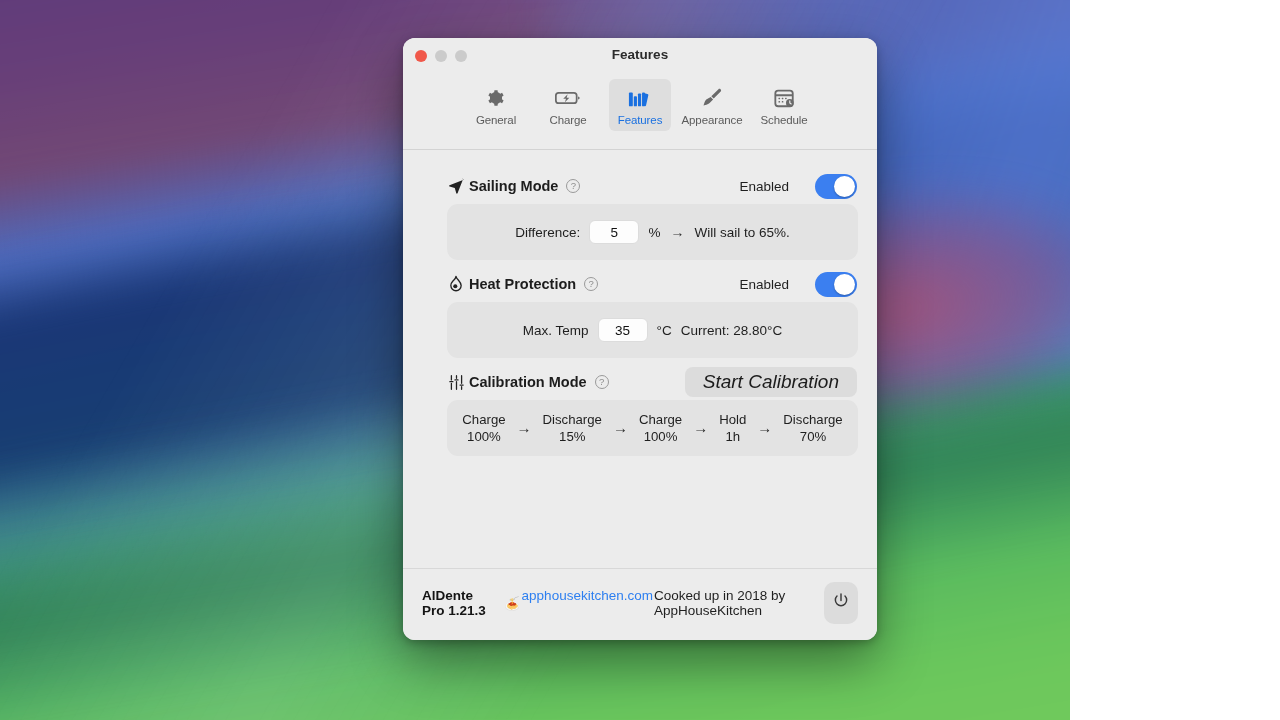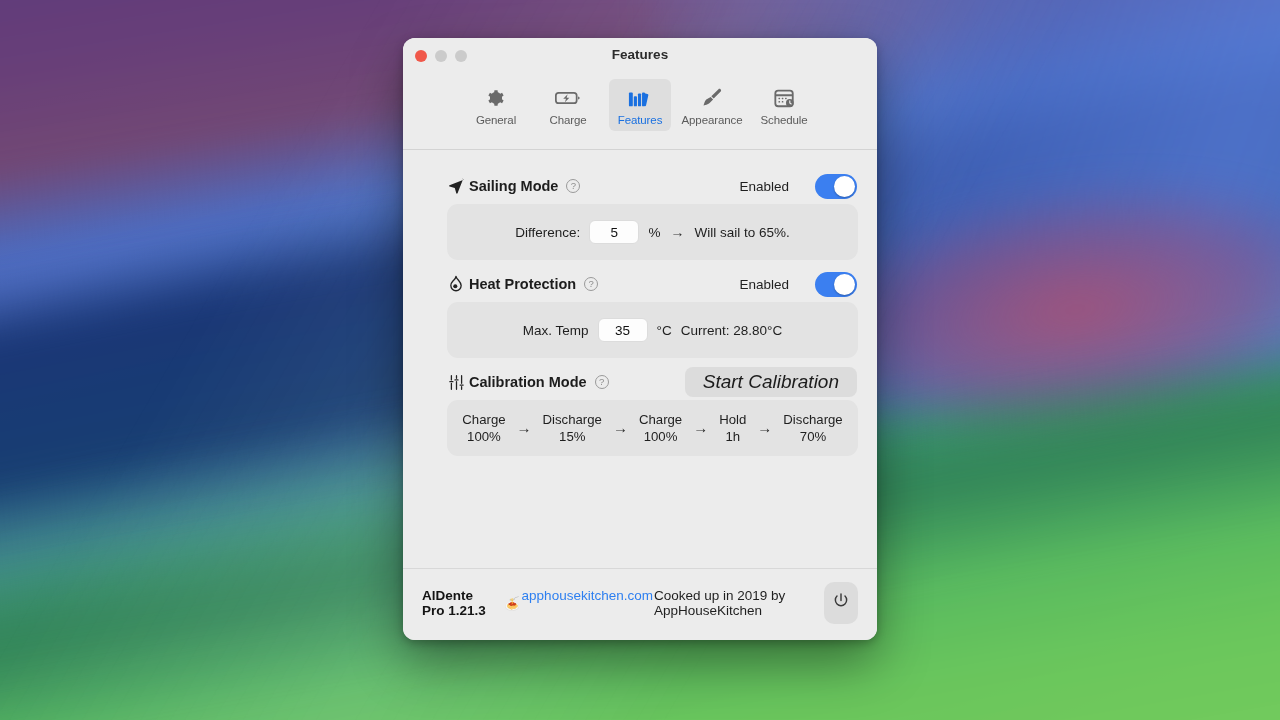--- a/index.html
+++ b/index.html
@@ -7,21 +7,21 @@
   html, body {
     width: 1280px;
     height: 720px;
     overflow: hidden;
     font-family: "Liberation Sans", sans-serif;
   }
 
   
   #desktop {
     position: relative;
-    width: 1280px;
+    width: 1070px;
     height: 720px;
     background: #c2410c;
     overflow: hidden;
   }
   .wp-layer { position: absolute; inset: -20%; }
 
   .wp-base {
     background:
       linear-gradient(160deg,
         #4b5fb0 0%,
@@ -561,21 +561,21 @@
 
     </div>
 
     <div class="footer">
       <div class="foot-text">
         <div class="app-name">
           <span>AlDente Pro 1.21.3</span>
           <span class="pasta">🍝</span>
         </div>
         <a class="app-link" href="#">apphousekitchen.com</a>
-        <div class="app-credit">Cooked up in 2019 by AppHouseKitchen</div>
+        <div class="app-credit">Cooked up in 2018 by AppHouseKitchen</div>
       </div>
       <div class="power-btn">
         <span>
           <svg width="20" height="20" viewBox="0 0 22 22" fill="none" stroke="#3a3a3a" stroke-width="1.6" stroke-linecap="round">
             <path d="M11 3.2v7.2"></path>
             <path d="M6.6 5.6a6.2 6.2 0 1 0 8.8 0"></path>
           </svg>
         </span>
       </div>
     </div>

